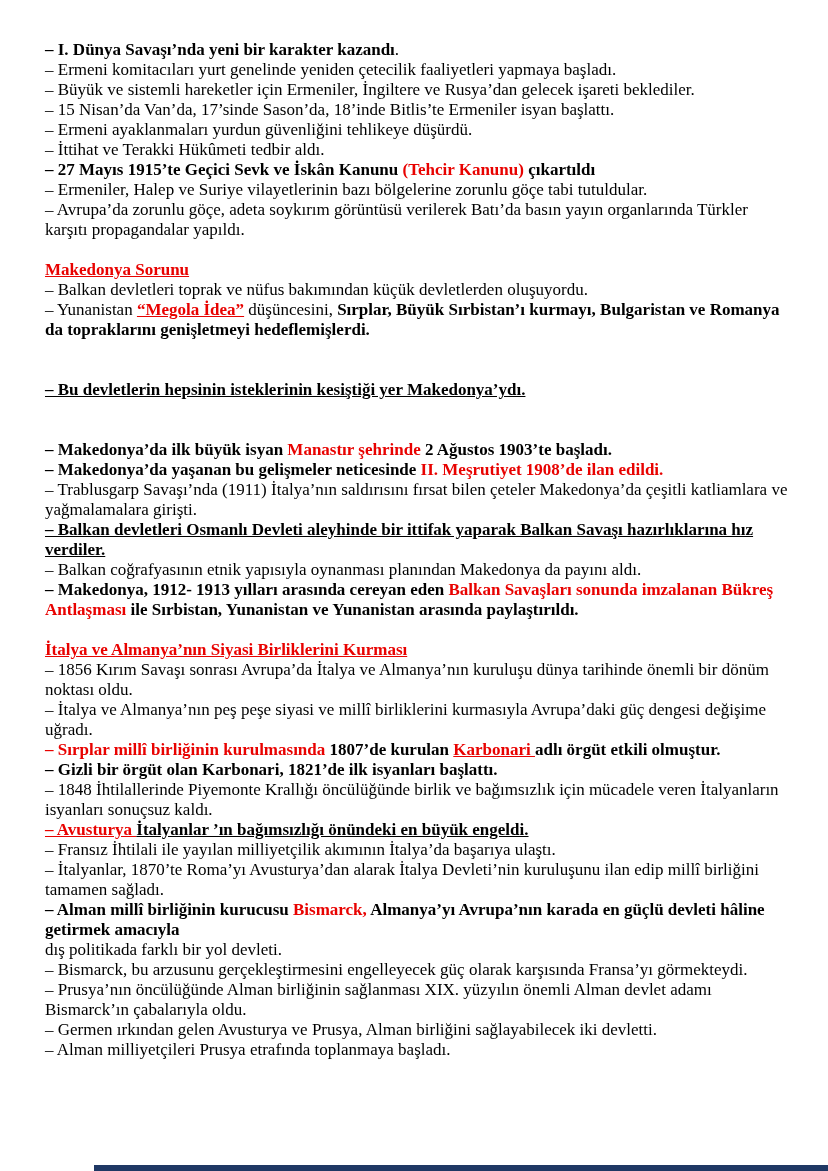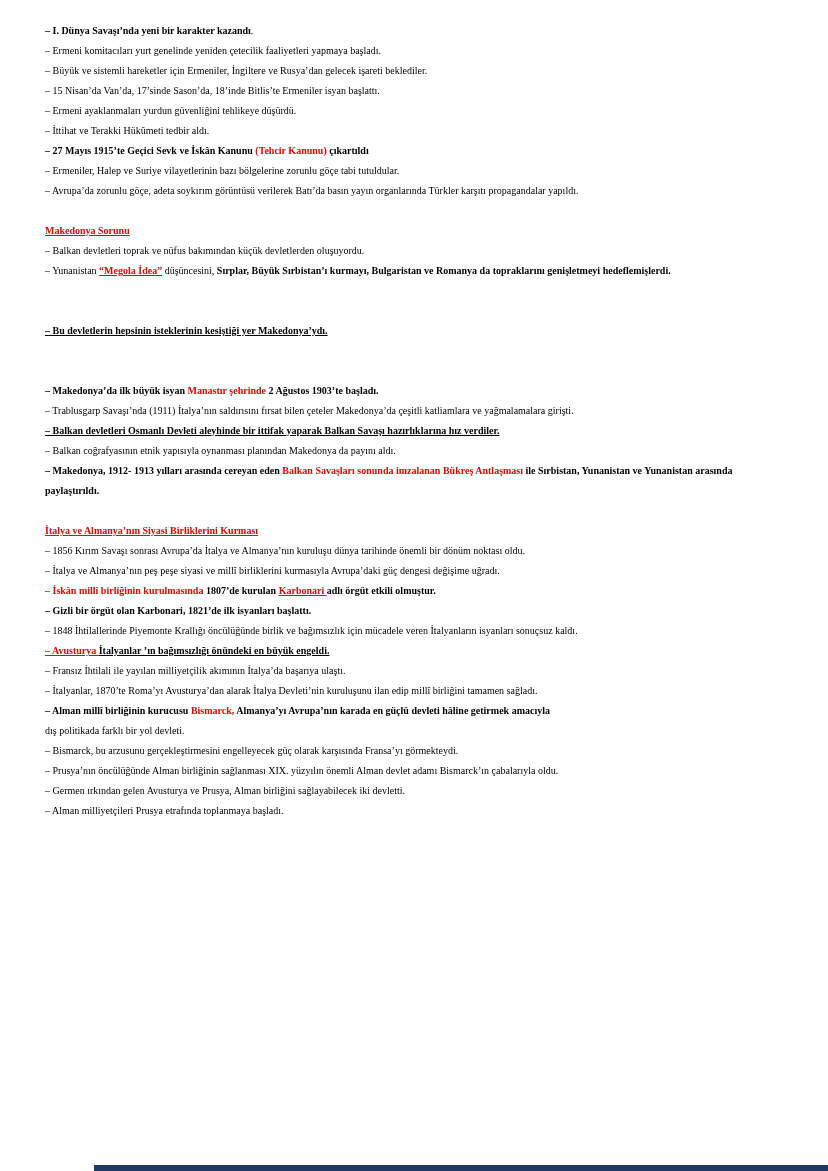--- a/index.html
+++ b/index.html
@@ -4,23 +4,23 @@
 <style>
   html, body { margin: 0; padding: 0; background: #ffffff; }
   .page {
     position: relative;
     width: 828px;
     height: 1171px;
     box-sizing: border-box;
     background: var(--bg, #ffffff);
     color: var(--text, #000000);
     font-family: "Liberation Serif", "DejaVu Serif", serif;
-    font-size: 10px;
+    font-size: 17px;
     line-height: 20px;
-    padding: 21px 40px 0 45px;
+    padding: 40px 40px 0 45px;
     overflow: hidden;
   }
   .page p { margin: 0; padding: 0; }
   .blank { height: 20px; }
   .b { font-weight: bold; }
   .r { color: var(--red, #e80200); }
   .u { text-decoration: underline; }
   .bottom-bar {
     position: absolute;
     left: 94px;
@@ -47,29 +47,30 @@
       <p class="blank"></p>
       <p><span class="b r u ">Makedonya Sorunu</span></p>
       <p><span class="">– Balkan devletleri toprak ve nüfus bakımından küçük devletlerden oluşuyordu.</span></p>
       <p><span class="">– Yunanistan </span><span class="b r u ">“Megola İdea”</span><span class=""> düşüncesini, </span><span class="b ">Sırplar, Büyük Sırbistan’ı kurmayı, Bulgaristan ve Romanya da topraklarını genişletmeyi hedeflemişlerdi.</span></p>
       <p class="blank"></p>
       <p class="blank"></p>
       <p><span class="b u ">– Bu devletlerin hepsinin isteklerinin kesiştiği yer Makedonya’ydı.</span></p>
       <p class="blank"></p>
       <p class="blank"></p>
       <p><span class="b ">– Makedonya’da ilk büyük isyan </span><span class="b r ">Manastır şehrinde</span><span class="b "> 2 Ağustos 1903’te başladı.</span></p>
+      <p><span class="b ">– Makedonya’da yaşanan bu gelişmeler neticesinde </span><span class="b r ">II. Meşrutiyet 1908’de ilan edildi.</span></p>
       <p><span class="">– Trablusgarp Savaşı’nda (1911) İtalya’nın saldırısını fırsat bilen çeteler Makedonya’da çeşitli katliamlara ve yağmalamalara girişti.</span></p>
       <p><span class="b u ">– Balkan devletleri Osmanlı Devleti aleyhinde bir ittifak yaparak Balkan Savaşı hazırlıklarına hız verdiler.</span></p>
       <p><span class="">– Balkan coğrafyasının etnik yapısıyla oynanması planından Makedonya da payını aldı.</span></p>
       <p><span class="b ">– Makedonya, 1912- 1913 yılları arasında cereyan eden </span><span class="b r ">Balkan Savaşları sonunda imzalanan Bükreş Antlaşması</span><span class="b "> ile Sırbistan, Yunanistan ve Yunanistan arasında paylaştırıldı.</span></p>
       <p class="blank"></p>
       <p><span class="b r u ">İtalya ve Almanya’nın Siyasi Birliklerini Kurması</span></p>
       <p><span class="">– 1856 Kırım Savaşı sonrası Avrupa’da İtalya ve Almanya’nın kuruluşu dünya tarihinde önemli bir dönüm noktası oldu.</span></p>
       <p><span class="">– İtalya ve Almanya’nın peş peşe siyasi ve millî birliklerini kurmasıyla Avrupa’daki güç dengesi değişime uğradı.</span></p>
-      <p><span class="b r ">– İskân millî birliğinin kurulmasında </span><span class="b ">1807’de kurulan </span><span class="b r u ">Karbonari </span><span class="b ">adlı örgüt etkili olmuştur.</span></p>
+      <p><span class="b r ">– Sırplar millî birliğinin kurulmasında </span><span class="b ">1807’de kurulan </span><span class="b r u ">Karbonari </span><span class="b ">adlı örgüt etkili olmuştur.</span></p>
       <p><span class="b ">– Gizli bir örgüt olan Karbonari, 1821’de ilk isyanları başlattı.</span></p>
       <p><span class="">– 1848 İhtilallerinde Piyemonte Krallığı öncülüğünde birlik ve bağımsızlık için mücadele veren İtalyanların isyanları sonuçsuz kaldı.</span></p>
       <p><span class="b r u ">– Avusturya </span><span class="b u ">İtalyanlar ’ın bağımsızlığı önündeki en büyük engeldi.</span></p>
       <p><span class="">– Fransız İhtilali ile yayılan milliyetçilik akımının İtalya’da başarıya ulaştı.</span></p>
       <p><span class="">– İtalyanlar, 1870’te Roma’yı Avusturya’dan alarak İtalya Devleti’nin kuruluşunu ilan edip millî birliğini tamamen sağladı.</span></p>
       <p><span class="b ">– Alman millî birliğinin kurucusu </span><span class="b r ">Bismarck,</span><span class="b "> Almanya’yı Avrupa’nın karada en güçlü devleti hâline getirmek amacıyla</span><br><span class="">dış politikada farklı bir yol devleti.</span></p>
       <p><span class="">– Bismarck, bu arzusunu gerçekleştirmesini engelleyecek güç olarak karşısında Fransa’yı görmekteydi.</span></p>
       <p><span class="">– Prusya’nın öncülüğünde Alman birliğinin sağlanması XIX. yüzyılın önemli Alman devlet adamı Bismarck’ın çabalarıyla oldu.</span></p>
       <p><span class="">– Germen ırkından gelen Avusturya ve Prusya, Alman birliğini sağlayabilecek iki devletti.</span></p>
       <p><span class="">– Alman milliyetçileri Prusya etrafında toplanmaya başladı.</span></p>

